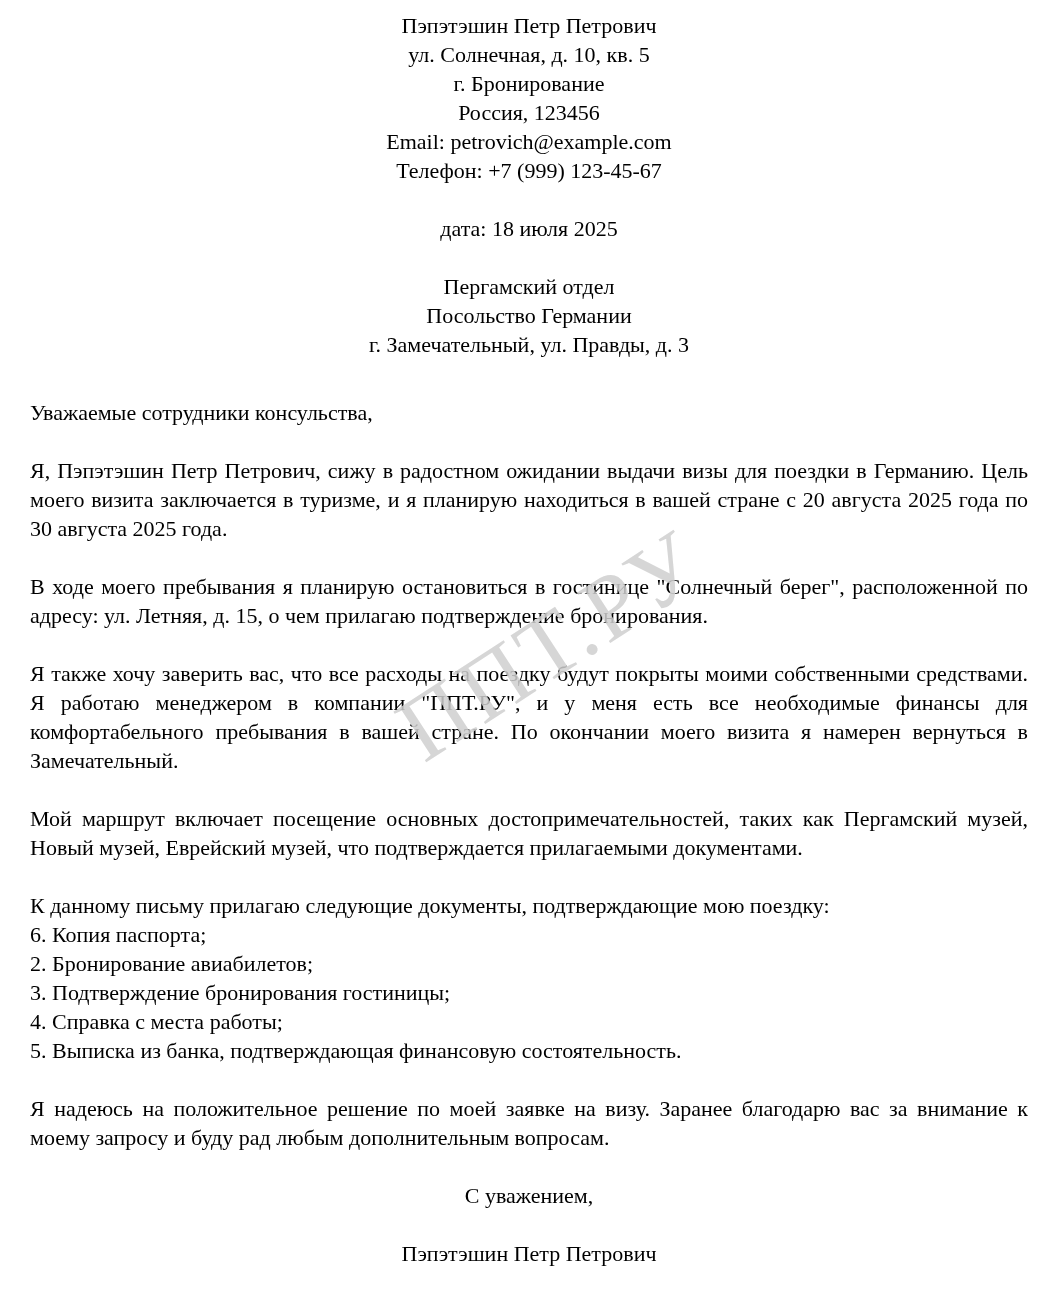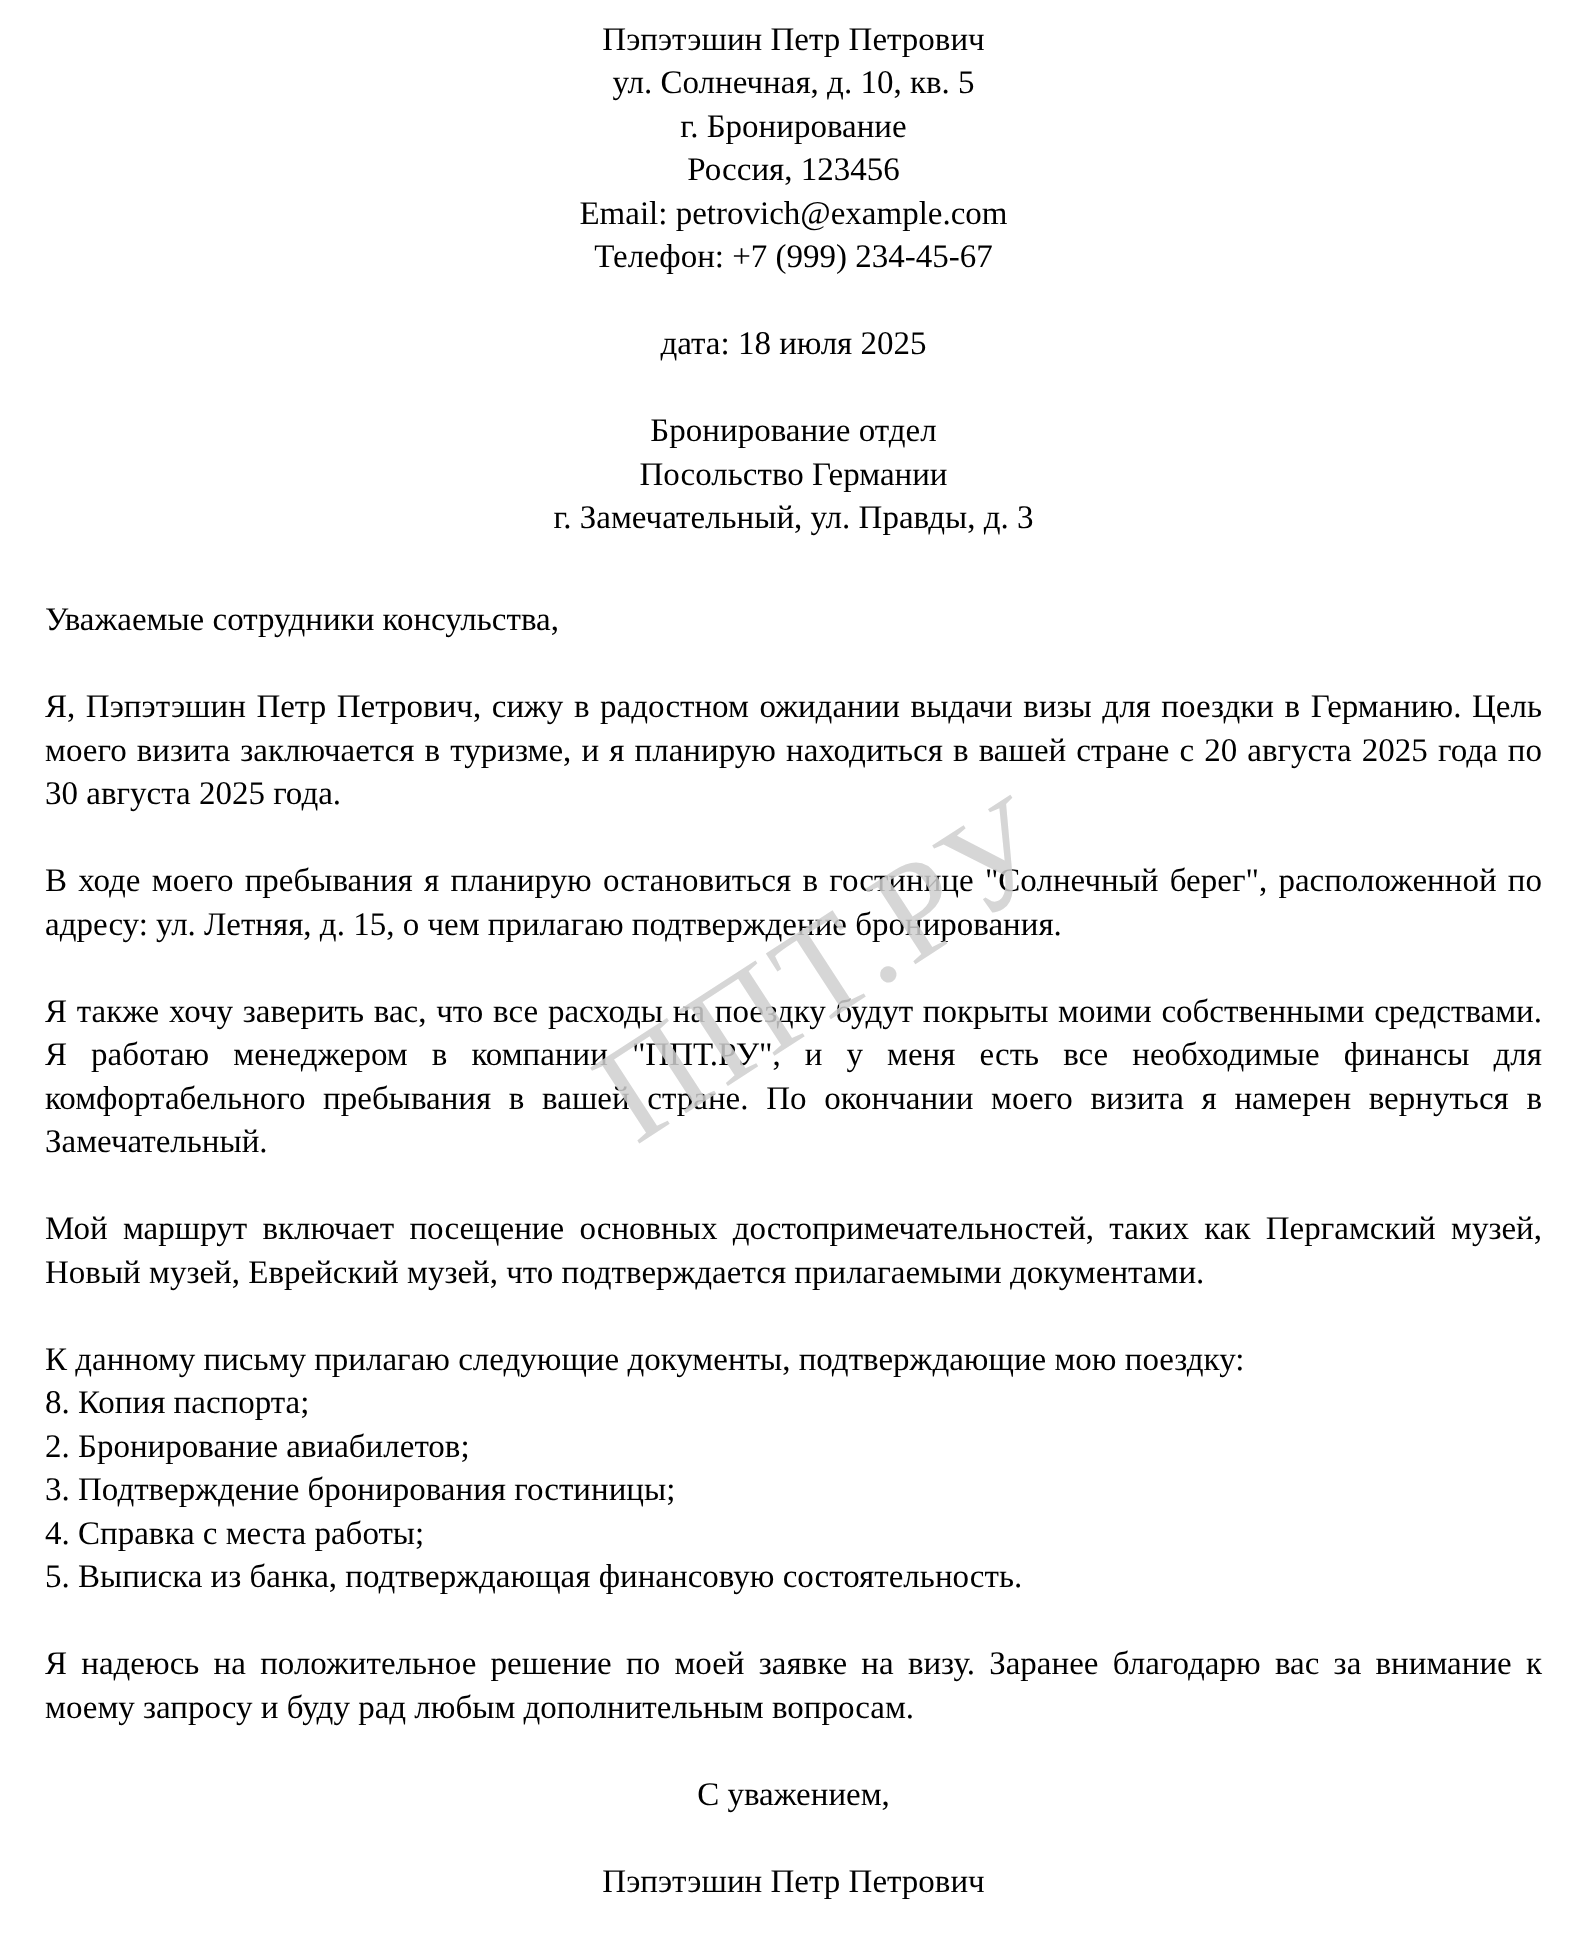--- a/index.html
+++ b/index.html
@@ -45,44 +45,44 @@
 <div class="page">
 
   <div class="watermark" style="color: rgb(207, 207, 207);">ППТ.РУ</div>
 
   <div class="block right">
     <div class="line">Пэпэтэшин Петр Петрович</div>
     <div class="line">ул. Солнечная, д. 10, кв. 5</div>
     <div class="line">г. Бронирование</div>
     <div class="line">Россия, 123456</div>
     <div class="line">Email: petrovich@example.com</div>
-    <div class="line">Телефон: +7 (999) 234-45-67</div>
+    <div class="line">Телефон: +7 (999) 123-45-67</div>
   </div>
 
   <div class="block right" style="margin-top:20px;">дата: 18 июля 2025</div>
 
   <div class="block right">
-    <div class="line">Бронирование отдел</div>
+    <div class="line">Пергамский отдел</div>
     <div class="line">Посольство Германии</div>
     <div class="line">г. Замечательный, ул. Правды, д. 3</div>
   </div>
 
   <div class="block" style="margin-top:39px;">Уважаемые сотрудники консульства,</div>
 
   <p class="para">Я, Пэпэтэшин Петр Петрович, сижу в радостном ожидании выдачи визы для поездки в Германию. Цель моего визита заключается в туризме, и я планирую находиться в вашей стране с 20 августа 2025 года по 30 августа 2025 года.</p>
 
   <p class="para">В ходе моего пребывания я планирую остановиться в гостинице "Солнечный берег", расположенной по адресу: ул. Летняя, д. 15, о чем прилагаю подтверждение бронирования.</p>
 
   <p class="para">Я также хочу заверить вас, что все расходы на поездку будут покрыты моими собственными средствами. Я работаю менеджером в компании "ППТ.РУ", и у меня есть все необходимые финансы для комфортабельного пребывания в вашей стране. По окончании моего визита я намерен вернуться в Замечательный.</p>
 
   <p class="para">Мой маршрут включает посещение основных достопримечательностей, таких как Пергамский музей, Новый музей, Еврейский музей, что подтверждается прилагаемыми документами.</p>
 
   <div class="block">
     <div>К данному письму прилагаю следующие документы, подтверждающие мою поездку:</div>
-    <div>8. Копия паспорта;</div>
+    <div>6. Копия паспорта;</div>
     <div>2. Бронирование авиабилетов;</div>
     <div>3. Подтверждение бронирования гостиницы;</div>
     <div>4. Справка с места работы;</div>
     <div>5. Выписка из банка, подтверждающая финансовую состоятельность.</div>
   </div>
 
   <p class="para">Я надеюсь на положительное решение по моей заявке на визу. Заранее благодарю вас за внимание к моему запросу и буду рад любым дополнительным вопросам.</p>
 
   <div class="block right">С уважением,</div>
 

